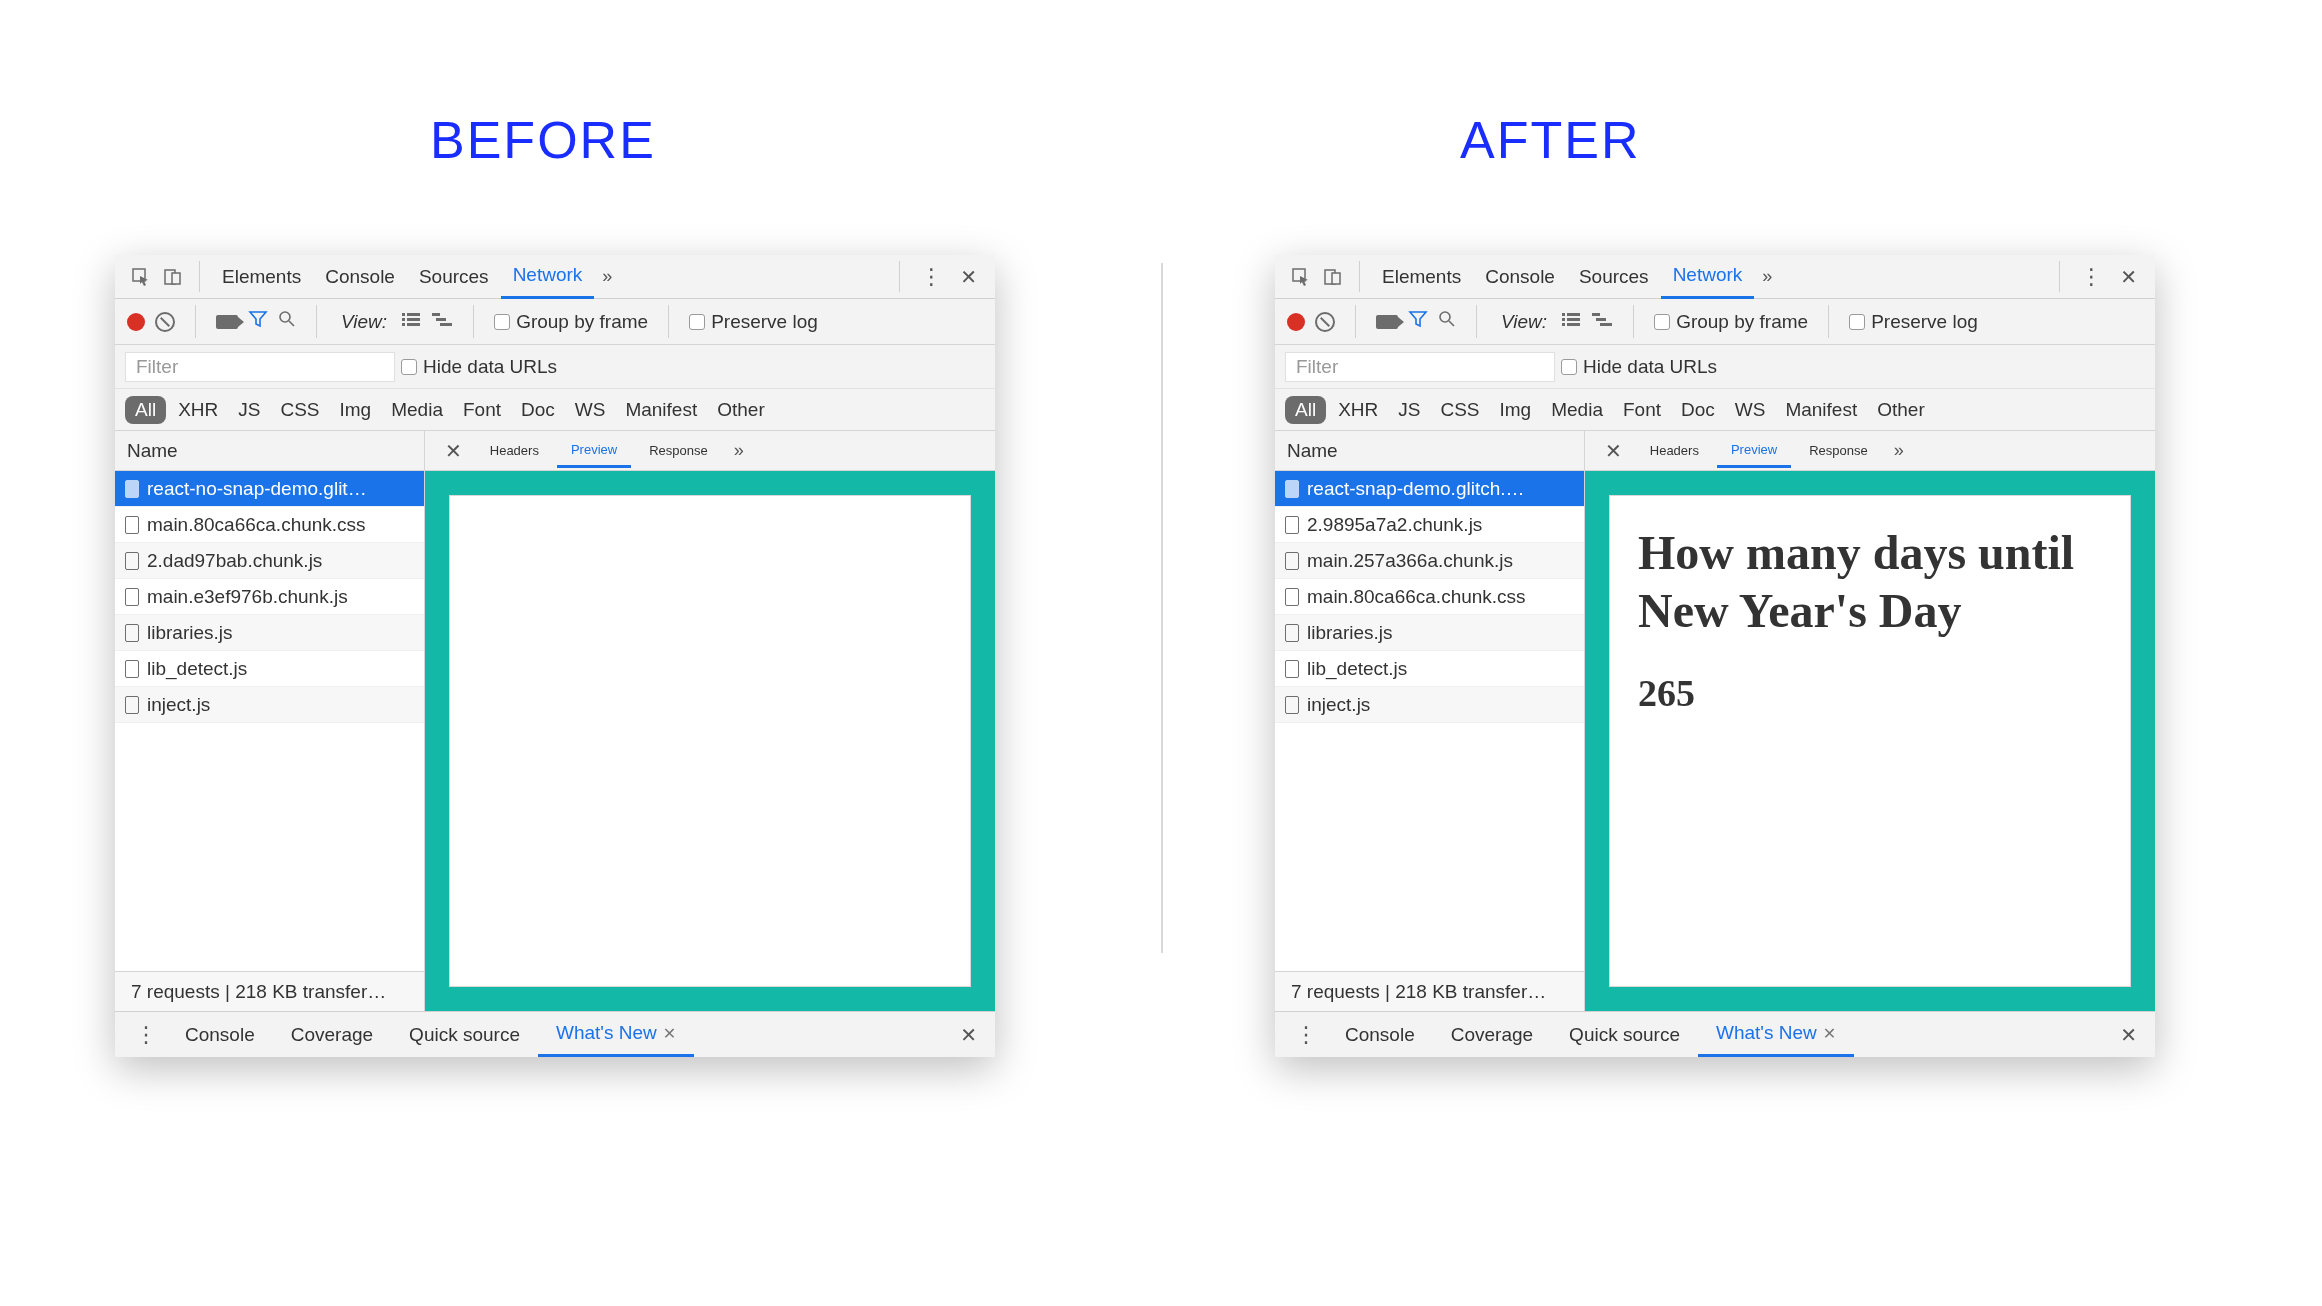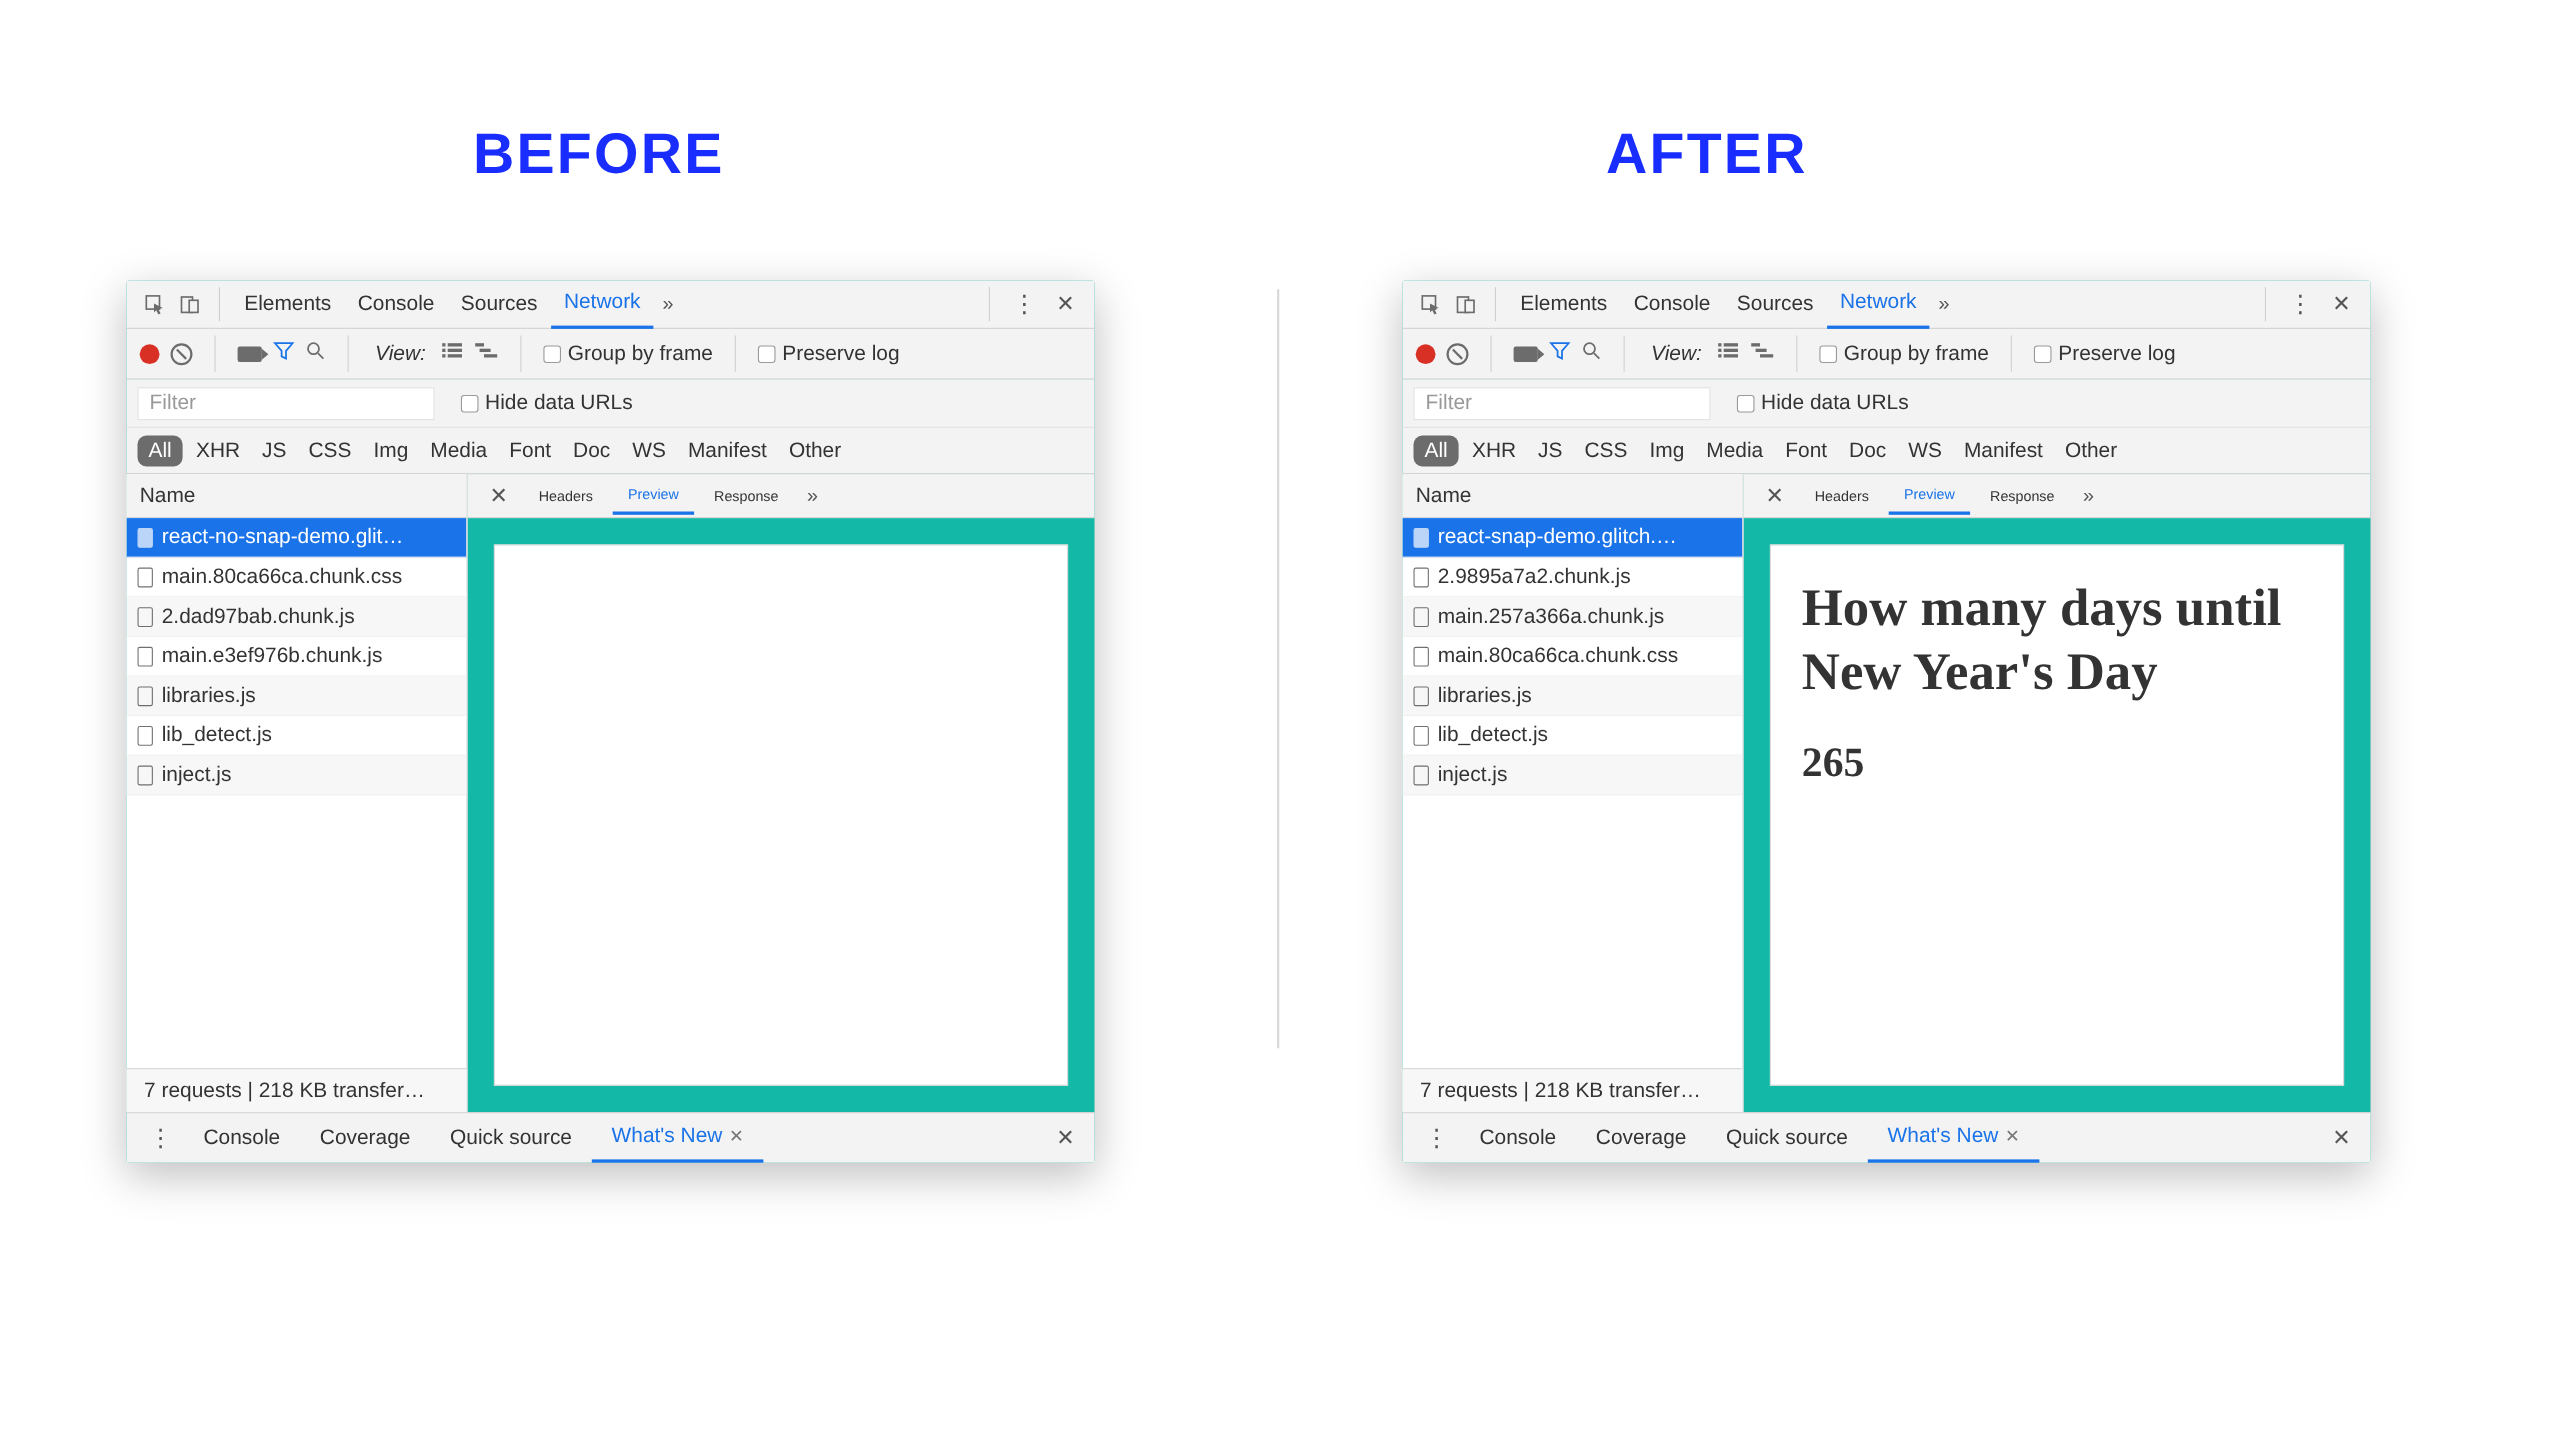--- a/index.html
+++ b/index.html
@@ -6,21 +6,21 @@
     body {
       font-family: -apple-system, BlinkMacSystemFont, "Helvetica Neue", Arial, sans-serif;
       background: #fff;
       width: 2322px;
       height: 1306px;
       position: relative;
     }
     .heading {
       position: absolute;
       font-size: 52px;
-      font-weight: 700;
+      font-weight: 400;
       color: #1a2dff;
       letter-spacing: 2px;
     }
     .divider-line {
       position: absolute;
       left: 1161px;
       top: 263px;
       width: 2px;
       height: 690px;
       background: #d8d8d8;
@@ -64,21 +64,21 @@
     .mag { font-size: 20px; color:#6c6c6c; }
     .viewlbl { font-size: 19px; color:#333; margin: 0 4px; font-style: italic; }
     .listicon, .listicon2 { font-size: 20px; color:#6c6c6c; letter-spacing: 1px; }
     .chk { width: 16px; height: 16px; border: 1px solid #9a9a9a; border-radius: 3px; display:inline-block; margin-right:6px; background:#fff; }
     .cbrow { display:inline-flex; align-items:center; font-size:19px; color:#333; }
     .filterrow {
       height: 44px;
       border-bottom: 1px solid #e2e2e2;
       padding: 0 10px;
       background: #f3f3f3;
-      gap: 24px;
+      gap: 6px;
     }
     .filterbox {
       width: 270px; height: 30px; background:#fff; border:1px solid #e0e0e0;
       font-size:19px; color:#999; padding: 0 10px; display:flex; align-items:center;
     }
     .filtertypes {
       height: 42px;
       border-bottom: 1px solid #d5d5d5;
       padding: 0 10px;
       background: #f3f3f3;

